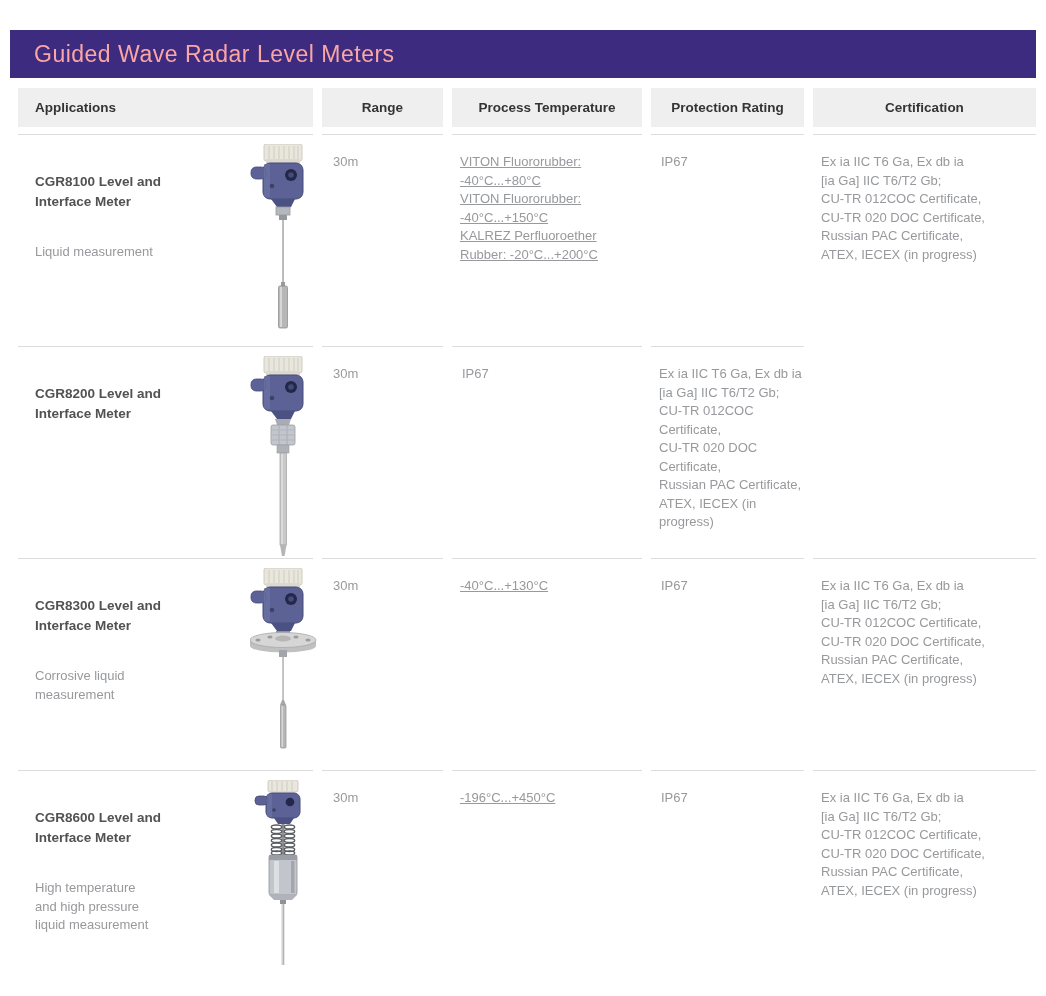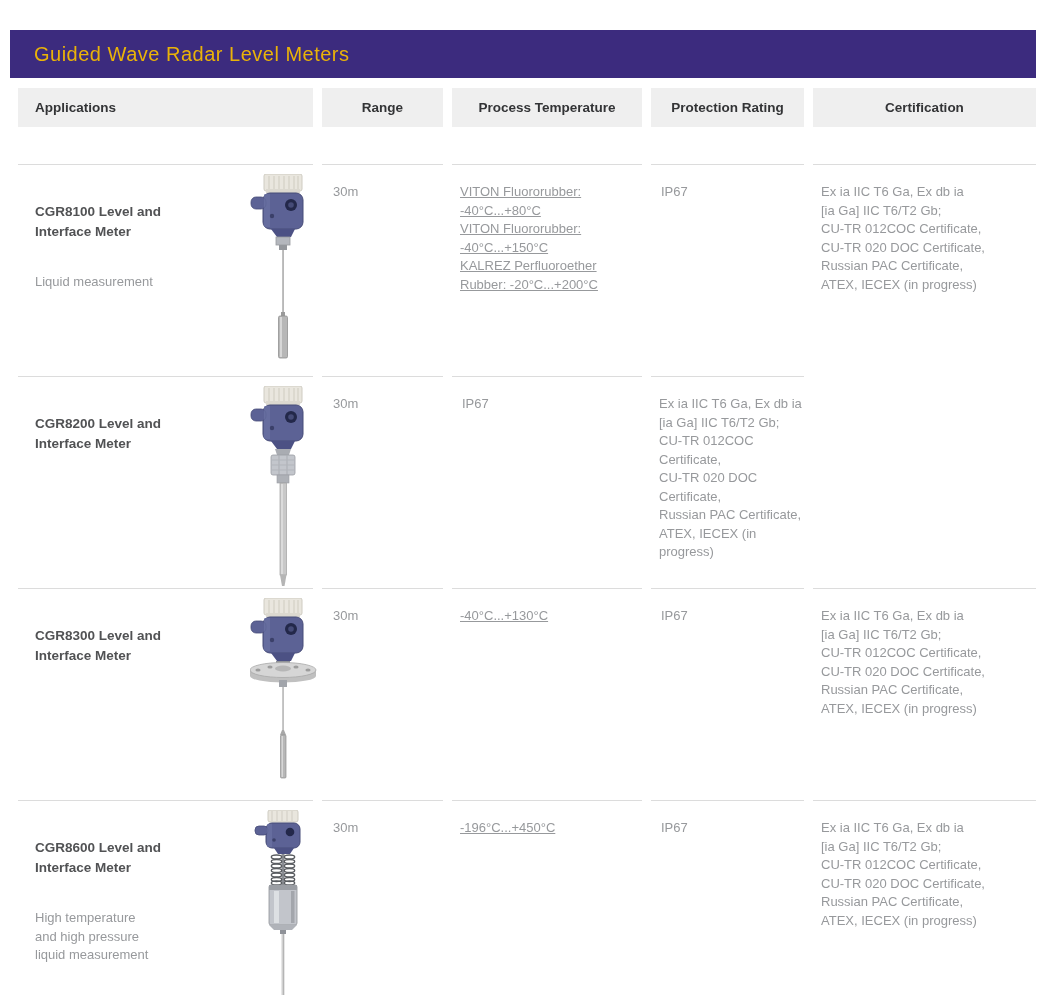--- a/index.html
+++ b/index.html
@@ -3,36 +3,36 @@
 <meta charset="utf-8">
 <style>
   html,body{margin:0;padding:0;background:#ffffff;}
   body{width:1046px;height:996px;overflow:hidden;
        font-family:"Liberation Sans","DejaVu Sans",sans-serif;
        -webkit-font-smoothing:antialiased;}
   .page{width:1026px;margin:0 10px;position:relative;}
 
   
   .banner{margin-top:30px;height:48px;background:#3c2b7e;display:flex;align-items:center;}
-  .banner h1{margin:0 0 0 24px;font-size:20px;font-weight:300;letter-spacing:.5px;color:#eab308;}
+  .banner h1{margin:0 0 0 24px;font-size:23px;font-weight:300;letter-spacing:.5px;color:#fca5a5;}
 
   
   .grid{display:grid;grid-template-columns:295px 121px 190px 153px 223px;column-gap:9px;margin-left:8px;width:1018px;}
 
   
   .thead{margin-top:10px;}
   .th{background:#efefef;height:39px;display:flex;align-items:center;justify-content:center;
       font-size:13.5px;font-weight:bold;color:#333436;}
   .th.first{justify-content:flex-start;padding-left:17px;box-sizing:border-box;}
 
   
   .tbody{margin-top:7px;}
   .row{height:212px;}
   .row .cell{border-top:1px solid #dcdcdc;box-sizing:border-box;padding-top:18px;
-             font-size:13px;line-height:18.5px;color:#97999c;white-space:pre-line;margin-top:30px;}
+             font-size:13px;line-height:18.5px;color:#97999c;white-space:pre-line;}
   .cell.apps{padding-left:17px;position:relative;}
   .cell.range{padding-left:11px;}
   .cell.temp{padding-left:8px;text-decoration:underline;}
   .cell.prot{padding-left:10px;}
   .cell.cert{padding-left:8px;}
   .prod-name{font-size:13.5px;line-height:20px;font-weight:bold;color:#515254;white-space:pre-line;}
   .prod-desc{margin-top:13px;color:#97999c;white-space:pre-line;}
   .device{position:absolute;left:232px;top:9px;}
 </style>
 </head>
@@ -126,20 +126,22 @@
 CU-TR 012COC Certificate,
 CU-TR 020 DOC Certificate,
 Russian PAC Certificate,
 ATEX, IECEX (in progress)</div>
     </div>
 
     <div class="grid row">
       <div class="cell apps">
         <div class="prod-name">CGR8300 Level and
 Interface Meter</div>
+        <div class="prod-desc">Corrosive liquid
+measurement</div>
         <svg class="device" width="76" height="182" viewBox="0 0 76 182">
           <rect x="14" y="0" width="38" height="17" rx="2" fill="#e9e6de" stroke="#cfccc2"></rect>
           <path d="M19,2 V15 M24,2 V15 M29,2 V15 M34,2 V15 M39,2 V15 M44,2 V15 M48,2 V15" stroke="#d6d3c9" stroke-width="1.4"></path>
           <rect x="16" y="15" width="34" height="4" fill="#dcd9d0"></rect>
           <rect x="13" y="19" width="40" height="36" rx="7" fill="#5c6295" stroke="#474c78"></rect>
           <rect x="1" y="23" width="15" height="12" rx="5" fill="#5c6295" stroke="#474c78" stroke-width="0.8"></rect>
           <rect x="14" y="20" width="6" height="33" fill="#6d74a6" opacity="0.6"></rect>
           <circle cx="41" cy="31" r="6" fill="#23284a"></circle>
           <circle cx="41" cy="31" r="2.8" fill="#454b77"></circle>
           <circle cx="22" cy="42" r="2.2" fill="#3b4069"></circle>

